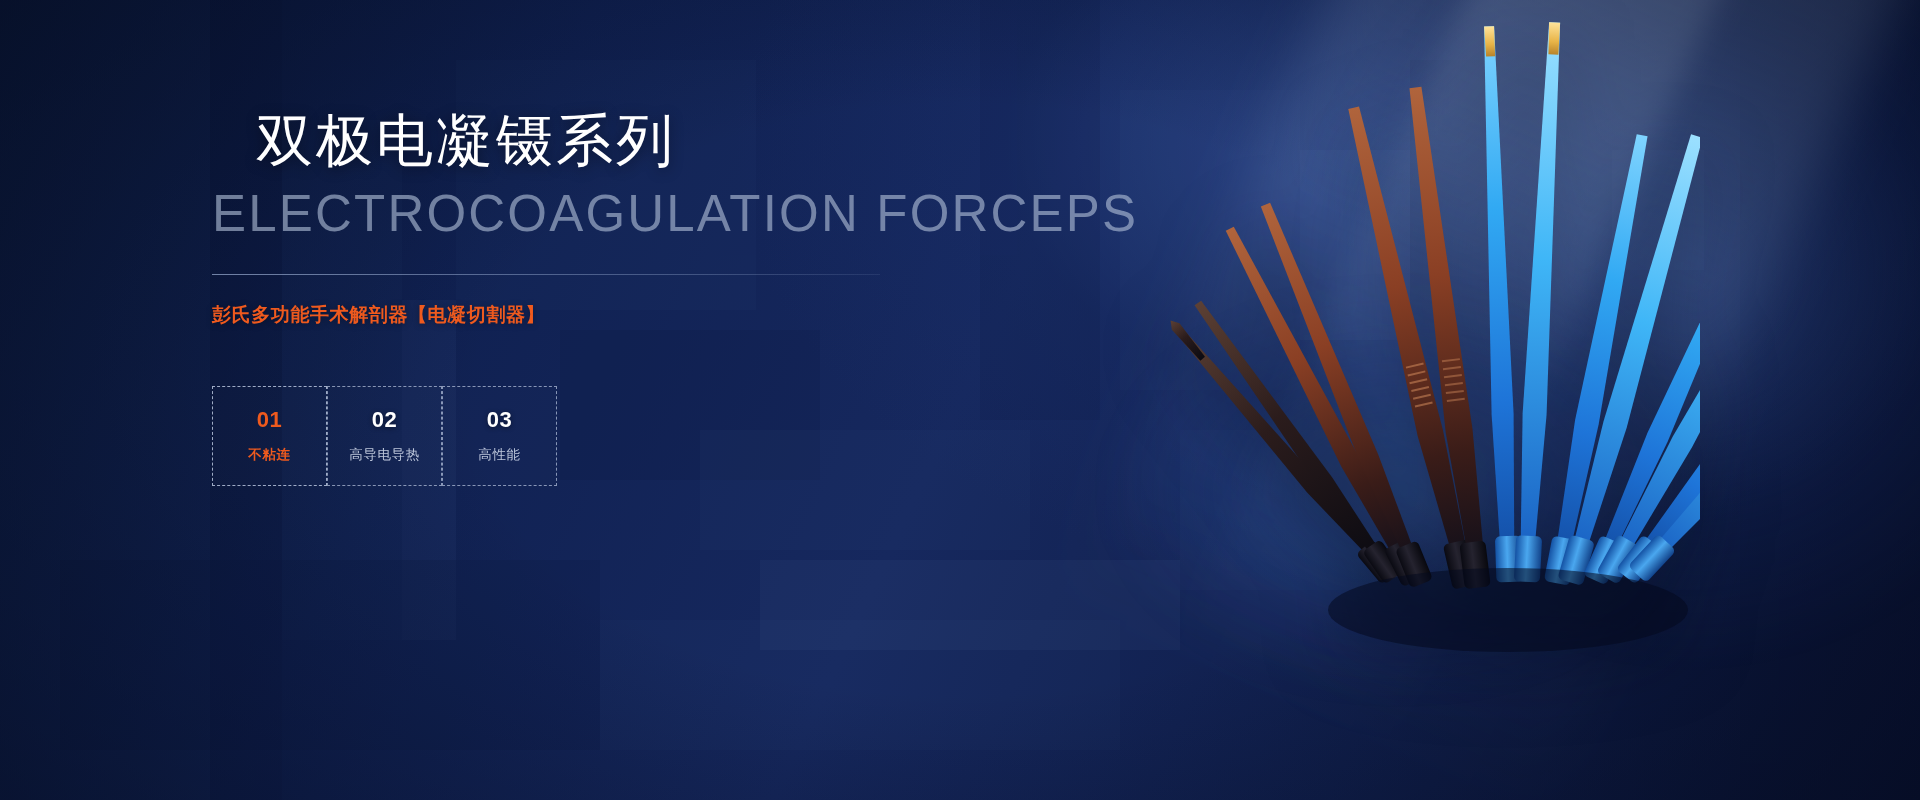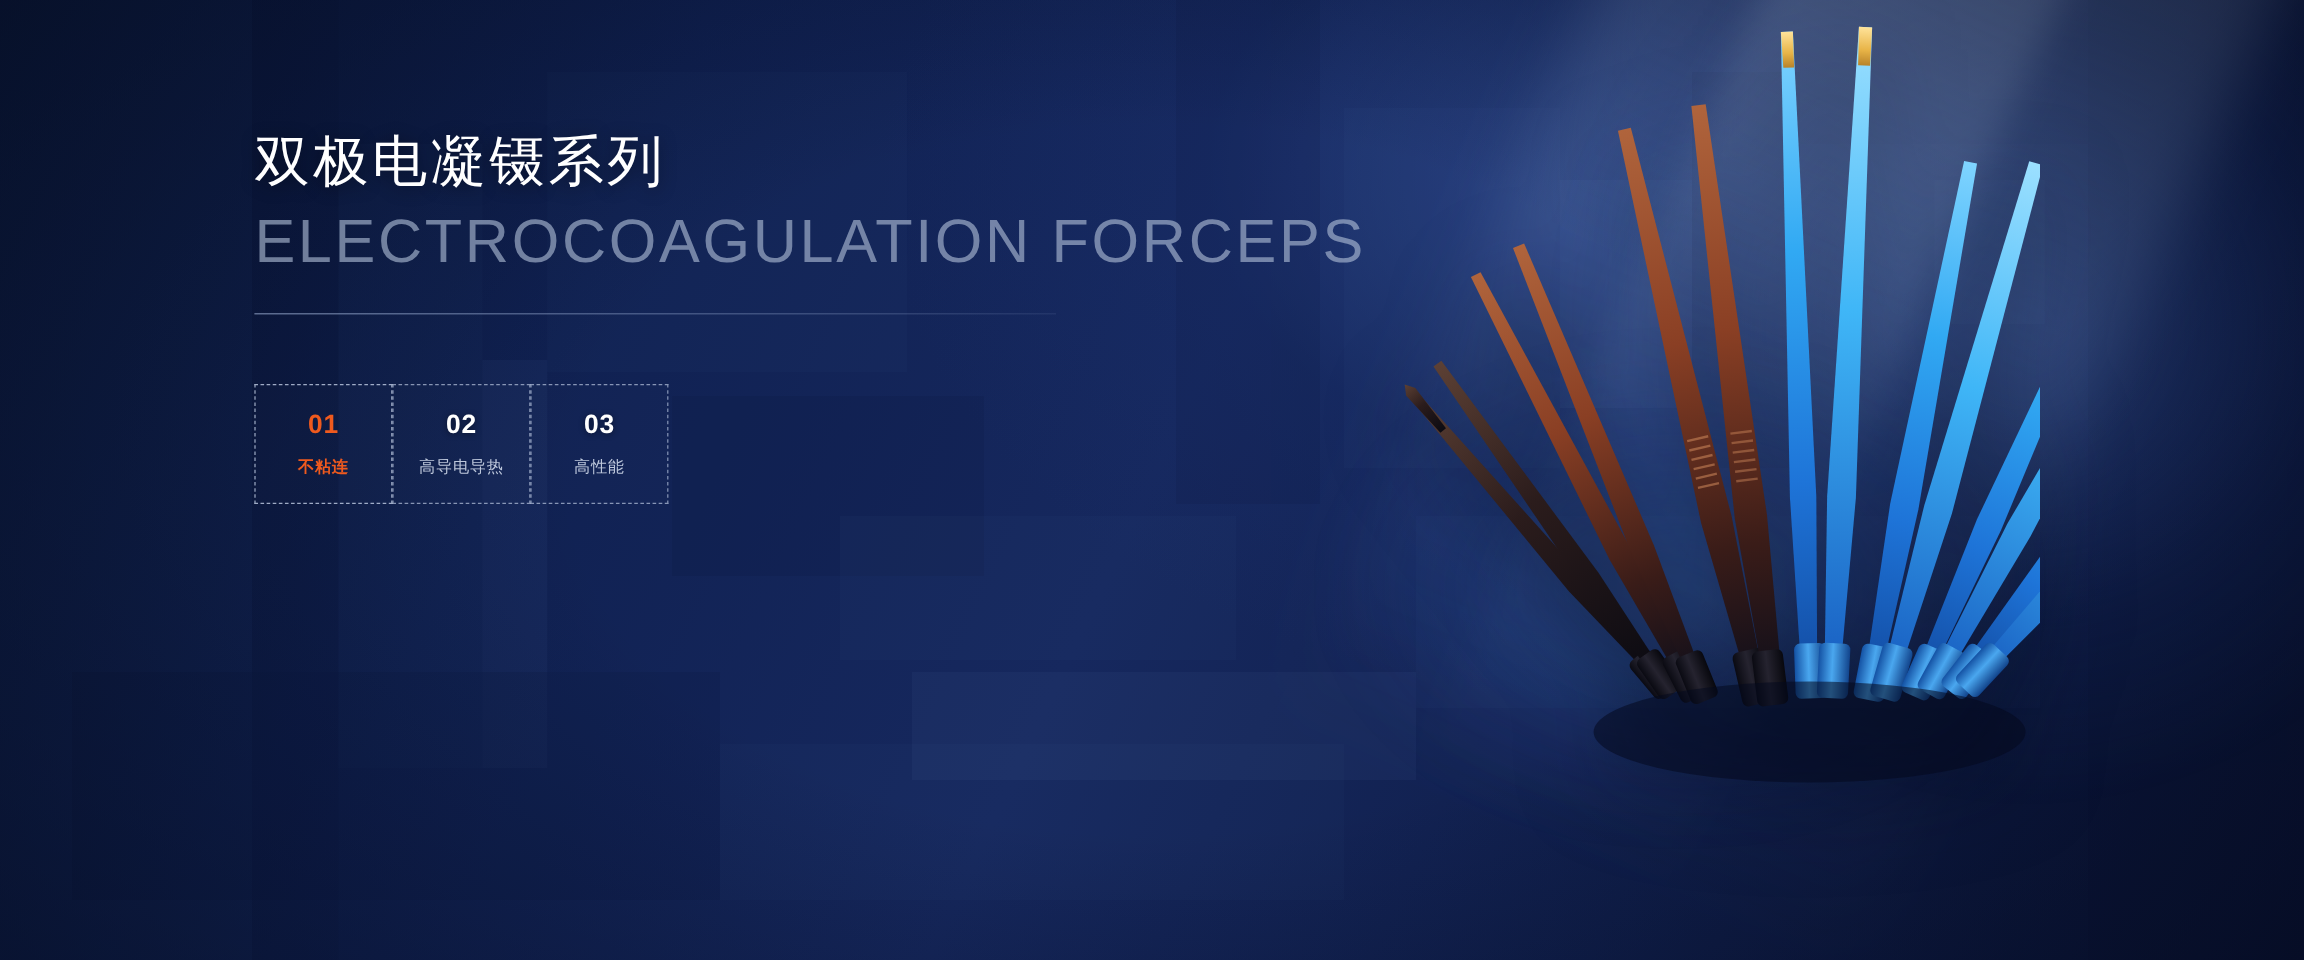--- a/index.html
+++ b/index.html
@@ -51,23 +51,24 @@
   .vignette{
     position:absolute; inset:0;
     background:radial-gradient(ellipse 1150px 700px at 50% 50%, rgba(0,0,0,0) 42%, rgba(3,9,28,.55) 100%);
     pointer-events:none;
   }
 
   
   .content{ position:absolute; left:212px; top:108px; width:720px; z-index:6; }
 
   .title-cn{
-    font-size:46px; letter-spacing:3px; color:#ffffff;
+    font-size:57px; letter-spacing:3px; color:#ffffff;
     font-weight:400; line-height:1.15;
     text-shadow:0 2px 14px rgba(0,0,0,.45);
+    margin-left:44px;
   }
   .title-en{
     margin-top:12px;
     font-size:51px; letter-spacing:2.2px;
     color:rgba(176,190,214,.62);
     font-weight:300; white-space:nowrap;
     line-height:1.1;
   }
   .divider{
     margin-top:32px;
@@ -284,20 +285,21 @@
   </div>
 
   <div class="content">
 
     <div class="title-cn">双极电凝镊系列</div>
 
     <div class="title-en">ELECTROCOAGULATION FORCEPS</div>
 
     <div class="divider"></div>
 
+    <div class="subtitle">彭氏多功能手术解剖器【电凝切割器】</div>
 
     <div class="features">
 
       <div class="feat accent">
         <div class="num">01</div>
         <div class="lbl">不粘连</div>
       </div>
 
       <div class="feat">
         <div class="num">02</div>

